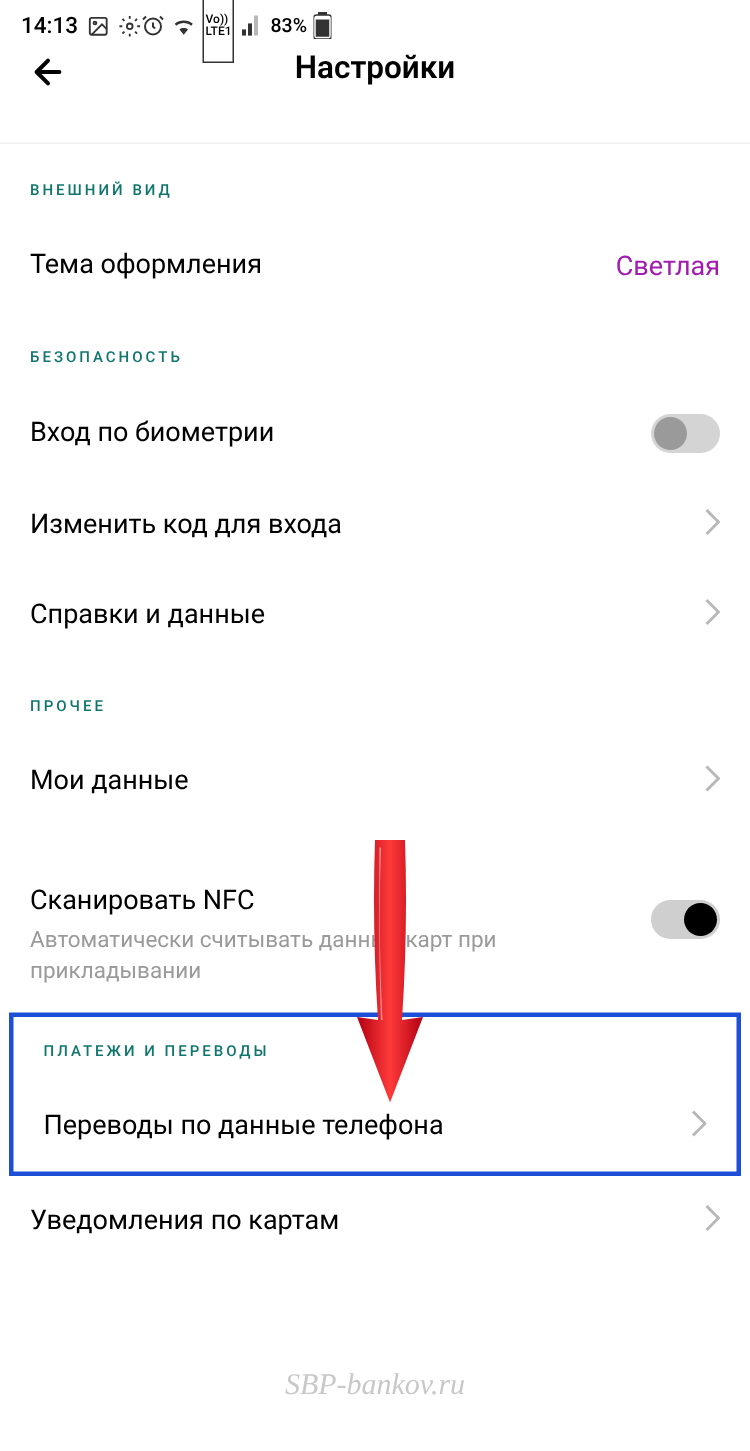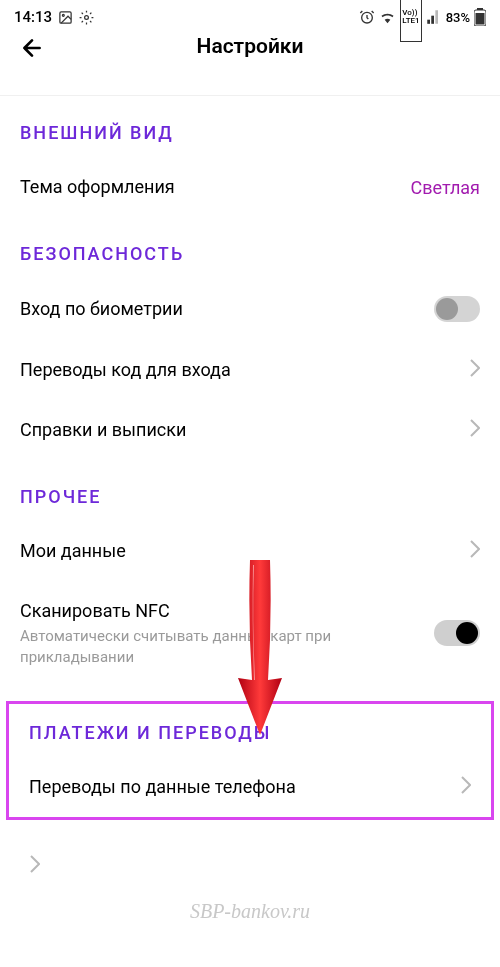--- a/index.html
+++ b/index.html
@@ -8,21 +8,21 @@
   height: 967px;
   background: #fff;
   font-family: -apple-system, BlinkMacSystemFont, 'Segoe UI', Roboto, sans-serif;
   color: #000;
   position: relative;
   overflow: hidden;
 }
 .status-bar {
   height: 34px;
   display: flex;
-  justify-content: space-between;
+  justify-content: flex-start;
   align-items: center;
   padding: 0 14px;
   font-size: 15px;
   font-weight: 500;
 }
 .status-left { display: flex; align-items: center; gap: 6px; }
 .status-right { display: flex; align-items: center; gap: 4px; font-size: 13px; }
 .status-icon { display: inline-flex; align-items: center; }
 .header {
   height: 62px;
@@ -35,61 +35,61 @@
 .header-title {
   position: absolute;
   left: 50%;
   transform: translateX(-50%);
   font-size: 21px;
   font-weight: 600;
 }
 .content { padding: 0; }
 .section-header {
   padding: 26px 20px 14px;
-  font-size: 18px;
+  font-size: 10px;
   font-weight: 500;
   letter-spacing: 2px;
-  color: #6d28d9;
+  color: #0f766e;
   text-transform: uppercase;
 }
 .row {
   padding: 18px 20px;
   display: flex;
   align-items: center;
   justify-content: space-between;
   min-height: 60px;
 }
-.row-main { flex: 1; }
+.row-main { flex: 1; margin-top: 20px; }
 .row-title { font-size: 18px; color: #000; line-height: 1.3; }
 .row-subtitle { font-size: 15px; color: #9a9a9a; margin-top: 4px; line-height: 1.35; }
 .row-value { font-size: 18px; color: #a21caf; }
 .chevron { flex-shrink: 0; margin-left: 10px; }
 .toggle {
   width: 46px; height: 26px; border-radius: 13px; position: relative; flex-shrink: 0;
 }
 .toggle-off { background: #d4d4d4; }
 .toggle-on { background: #cfcfcf; }
 .toggle-knob {
   width: 22px; height: 22px; border-radius: 50%; position: absolute; top: 2px;
 }
 .toggle-off .toggle-knob { left: 2px; background: #9a9a9a; }
 .toggle-on .toggle-knob { right: 2px; background: #000; }
 .highlight-box {
-  border: 3px solid #d946ef;
-  margin: 16px 6px;
+  border: 3px solid #1d4ed8;
+  margin: 0 6px;
 }
 .arrow-overlay {
   position: absolute;
   left: 230px;
   top: 560px;
   pointer-events: none;
 }
 .watermark {
   position: absolute;
-  bottom: 44px;
+  bottom: 32px;
   left: 50%;
   transform: translateX(-50%);
   font-family: cursive;
   font-size: 20px;
   color: #c8c8c8;
   font-style: italic;
   pointer-events: none;
 }
 </style>
 </head>
@@ -160,28 +160,28 @@
   </div>
 
   <div class="section-header">БЕЗОПАСНОСТЬ</div>
   <div class="row">
     <div class="row-title">Вход по биометрии</div>
     <div class="toggle toggle-off">
         <div class="toggle-knob"></div>
       </div>
   </div>
   <div class="row">
-    <div class="row-title">Переводы код для входа</div>
-    <span class="chevron"><svg width="10" height="18" viewBox="0 0 10 18" fill="none" stroke="#b8b8b8" stroke-width="2">
-          <path d="M1 1l8 8-8 8"></path>
-        </svg></span>
-  </div>
-
-  <div class="row">
-    <div class="row-title">Справки и выписки</div>
+    <div class="row-title">Изменить код для входа</div>
+    <span class="chevron"><svg width="10" height="18" viewBox="0 0 10 18" fill="none" stroke="#b8b8b8" stroke-width="2">
+          <path d="M1 1l8 8-8 8"></path>
+        </svg></span>
+  </div>
+
+  <div class="row">
+    <div class="row-title">Справки и данные</div>
     <span class="chevron"><svg width="10" height="18" viewBox="0 0 10 18" fill="none" stroke="#b8b8b8" stroke-width="2">
           <path d="M1 1l8 8-8 8"></path>
         </svg></span>
   </div>
 
   <div class="section-header">ПРОЧЕЕ</div>
   <div class="row">
     <div class="row-title">Мои данные</div>
     <span class="chevron"><svg width="10" height="18" viewBox="0 0 10 18" fill="none" stroke="#b8b8b8" stroke-width="2">
           <path d="M1 1l8 8-8 8"></path>
@@ -201,20 +201,21 @@
     <div class="section-header" style="padding-top:18px;">ПЛАТЕЖИ И ПЕРЕВОДЫ</div>
     <div class="row">
       <div class="row-title">Переводы по данные телефона</div>
       <span class="chevron"><svg width="10" height="18" viewBox="0 0 10 18" fill="none" stroke="#b8b8b8" stroke-width="2">
             <path d="M1 1l8 8-8 8"></path>
           </svg></span>
     </div>
   </div>
 
   <div class="row">
+    <div class="row-title">Уведомления по картам</div>
     <span class="chevron"><svg width="10" height="18" viewBox="0 0 10 18" fill="none" stroke="#b8b8b8" stroke-width="2">
           <path d="M1 1l8 8-8 8"></path>
         </svg></span>
   </div>
 
 </div>
 
 <div class="arrow-overlay">
   <svg width="60" height="175" viewBox="0 0 60 175">
     <defs>

